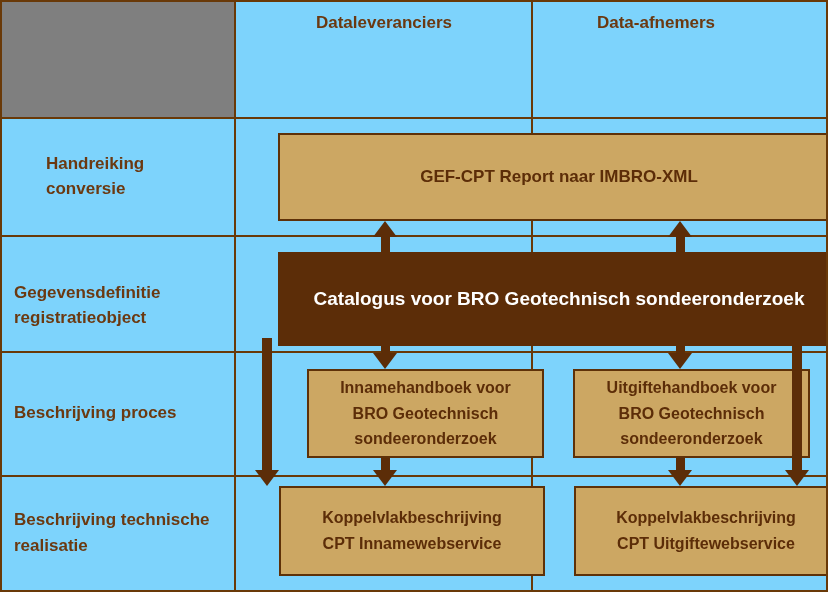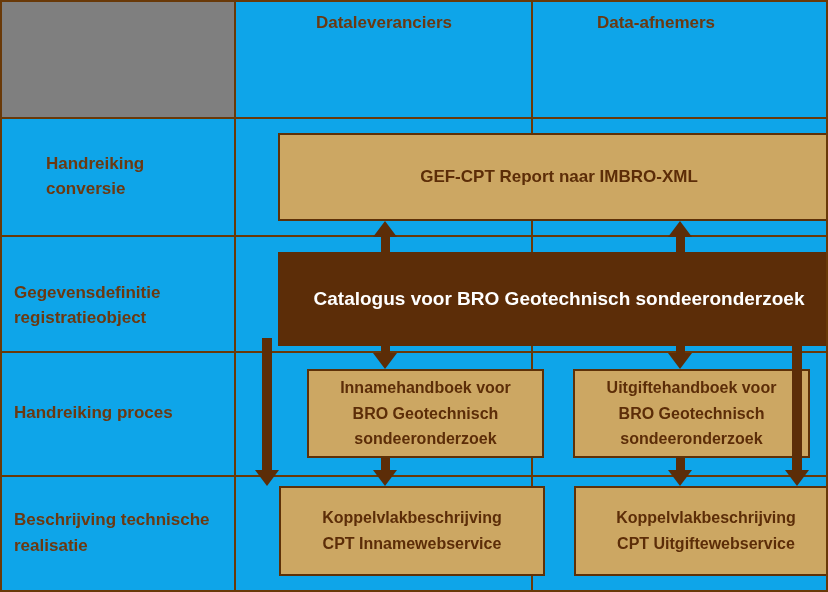--- a/index.html
+++ b/index.html
@@ -1,21 +1,21 @@
 <!DOCTYPE html>
 <html><head>
 <meta charset="utf-8">
 <style>
   html, body { margin: 0; padding: 0; background: #fff; }
   .diagram {
     position: relative;
     width: 828px;
     height: 592px;
     box-sizing: border-box;
-    background: #0ea5e9;
+    background: #7dd3fc;
     border: 2px solid #693908;
     font-family: "Liberation Sans", sans-serif;
     font-weight: bold;
     overflow: hidden;
   }
   .cell-gray {
     position: absolute; left: 0; top: 0; width: 234px; height: 116px;
     background: #7F7F7F;
   }
   .col-header {
@@ -82,21 +82,21 @@
 
 <div class="diagram">
 
   <div class="cell-gray"></div>
   <div class="col-header h1">Dataleveranciers</div>
   <div class="col-header h2">Data-afnemers</div>
 
   <div class="row-label r1">Handreiking conversie</div>
   <div class="row-label r2">Gegevensdefinitie
 registratieobject</div>
-  <div class="row-label r3">Handreiking proces</div>
+  <div class="row-label r3">Beschrijving proces</div>
   <div class="row-label r4">Beschrijving technische
 realisatie</div>
 
   <div class="vline" style="left:232px;"></div>
   <div class="vline" style="left:529px;"></div>
   <div class="hline" style="top:115px;"></div>
   <div class="hline" style="top:233px;"></div>
   <div class="hline" style="top:349px;"></div>
   <div class="hline" style="top:473px;"></div>
 

